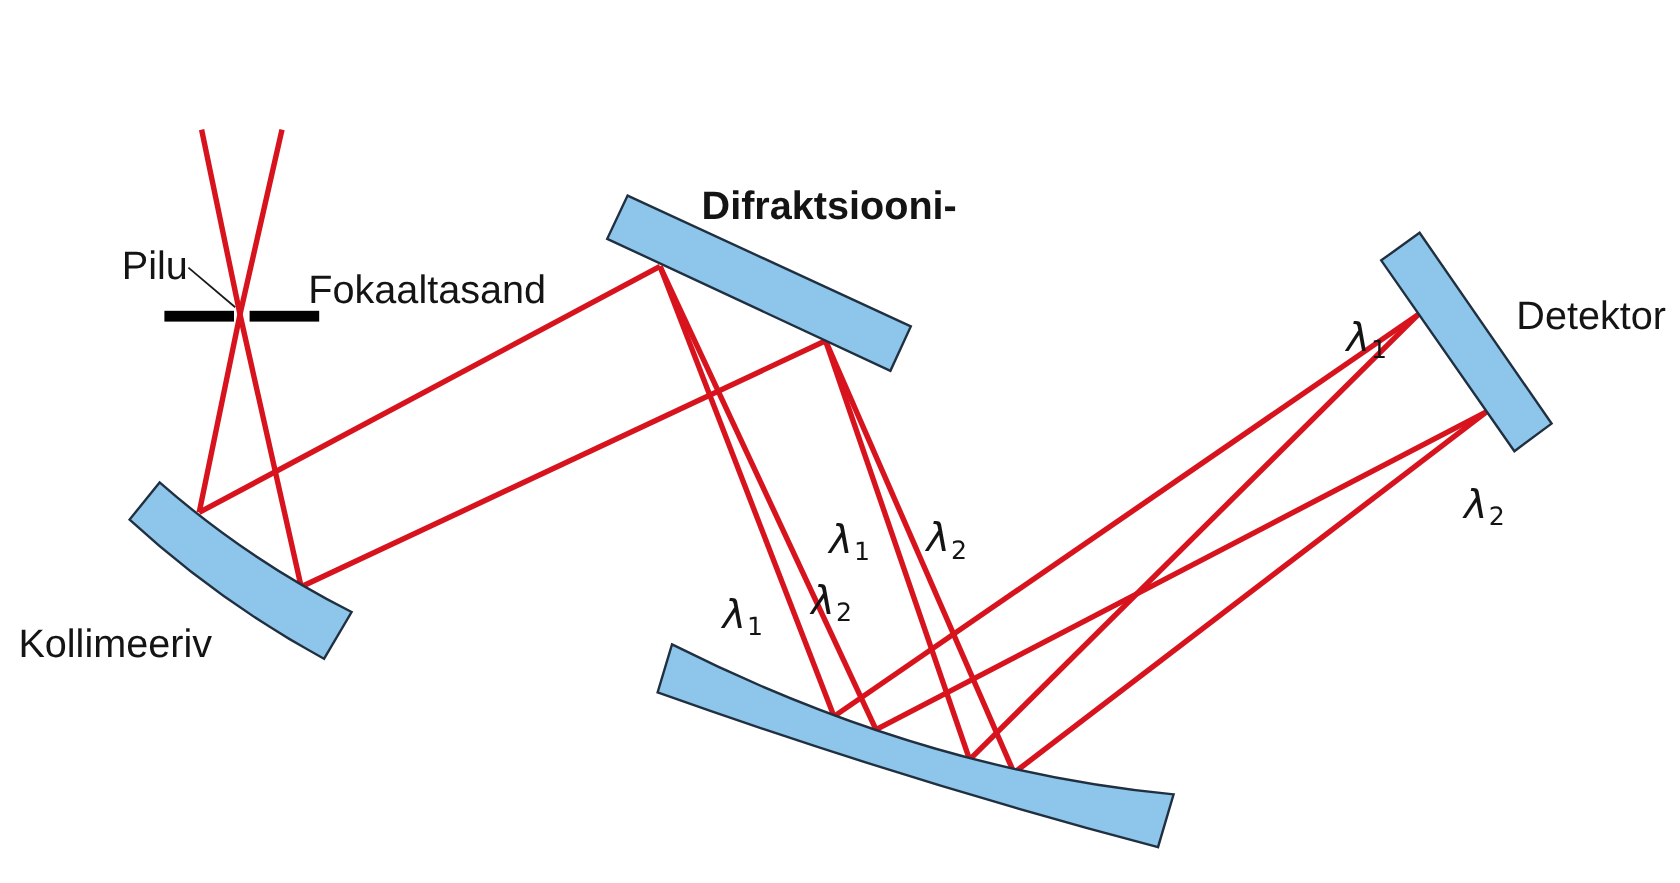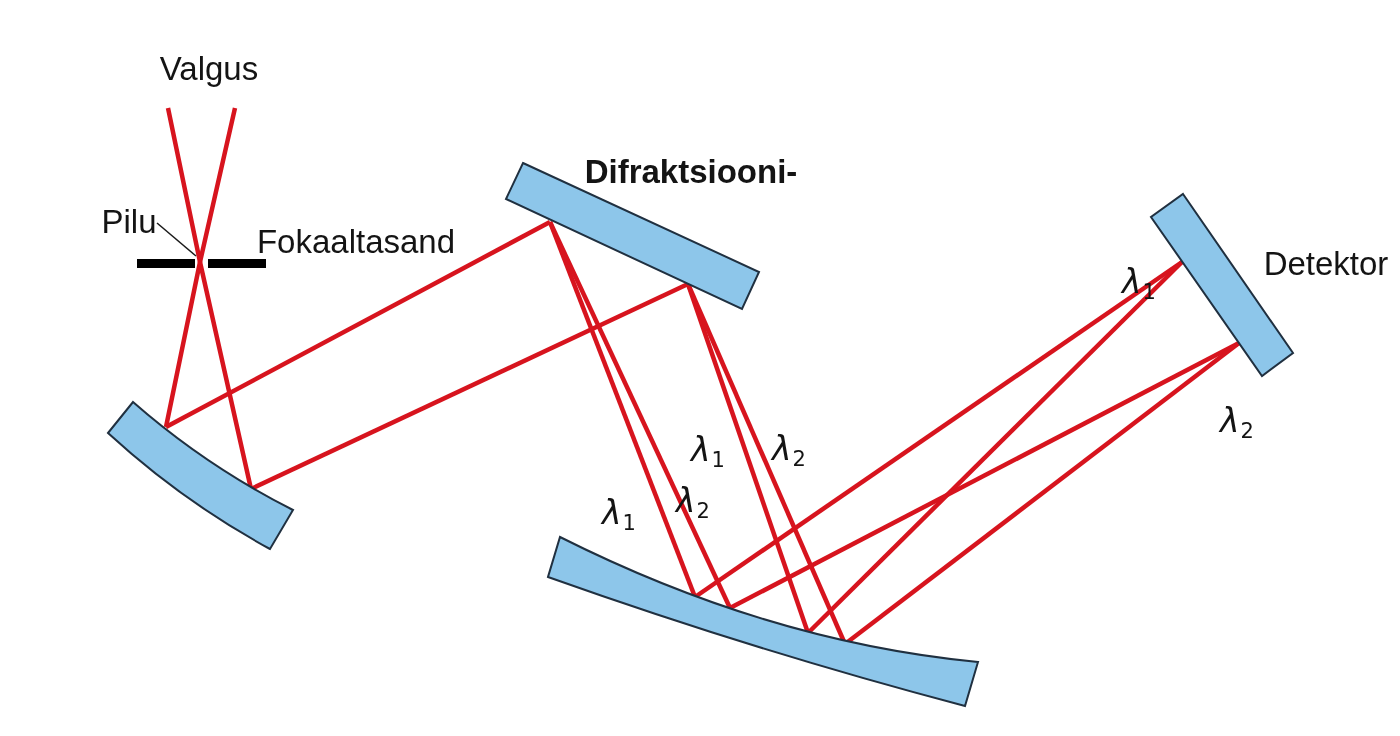--- a/index.html
+++ b/index.html
@@ -99,28 +99,28 @@
     </g>
 
     <g>
       <rect class="slit-bar" x="137" y="259" width="58" height="9"></rect>
       <rect class="slit-bar" x="208" y="259" width="58" height="9"></rect>
       <line class="leader" x1="157" y1="223" x2="196" y2="256"></line>
     </g>
   </svg>
 
   <div class="lbl pos-telescope">
-    <div>Valgus</div>
   </div>
 
   <div class="lbl pos-pilu">Pilu</div>
 
   <div class="lbl pos-fokaal">Fokaaltasand</div>
 
   <div class="lbl pos-kollimeeriv">
+    <div>Kollimeeriv</div>
   </div>
 
   <div class="lbl pos-grating">
     <div>Difraktsiooni-</div>
   </div>
 
 
   <div class="lbl pos-detektor">Detektor</div>
 
   <div class="lambda pos-wl-mid-l1"><span>λ</span><sub>1</sub></div>

